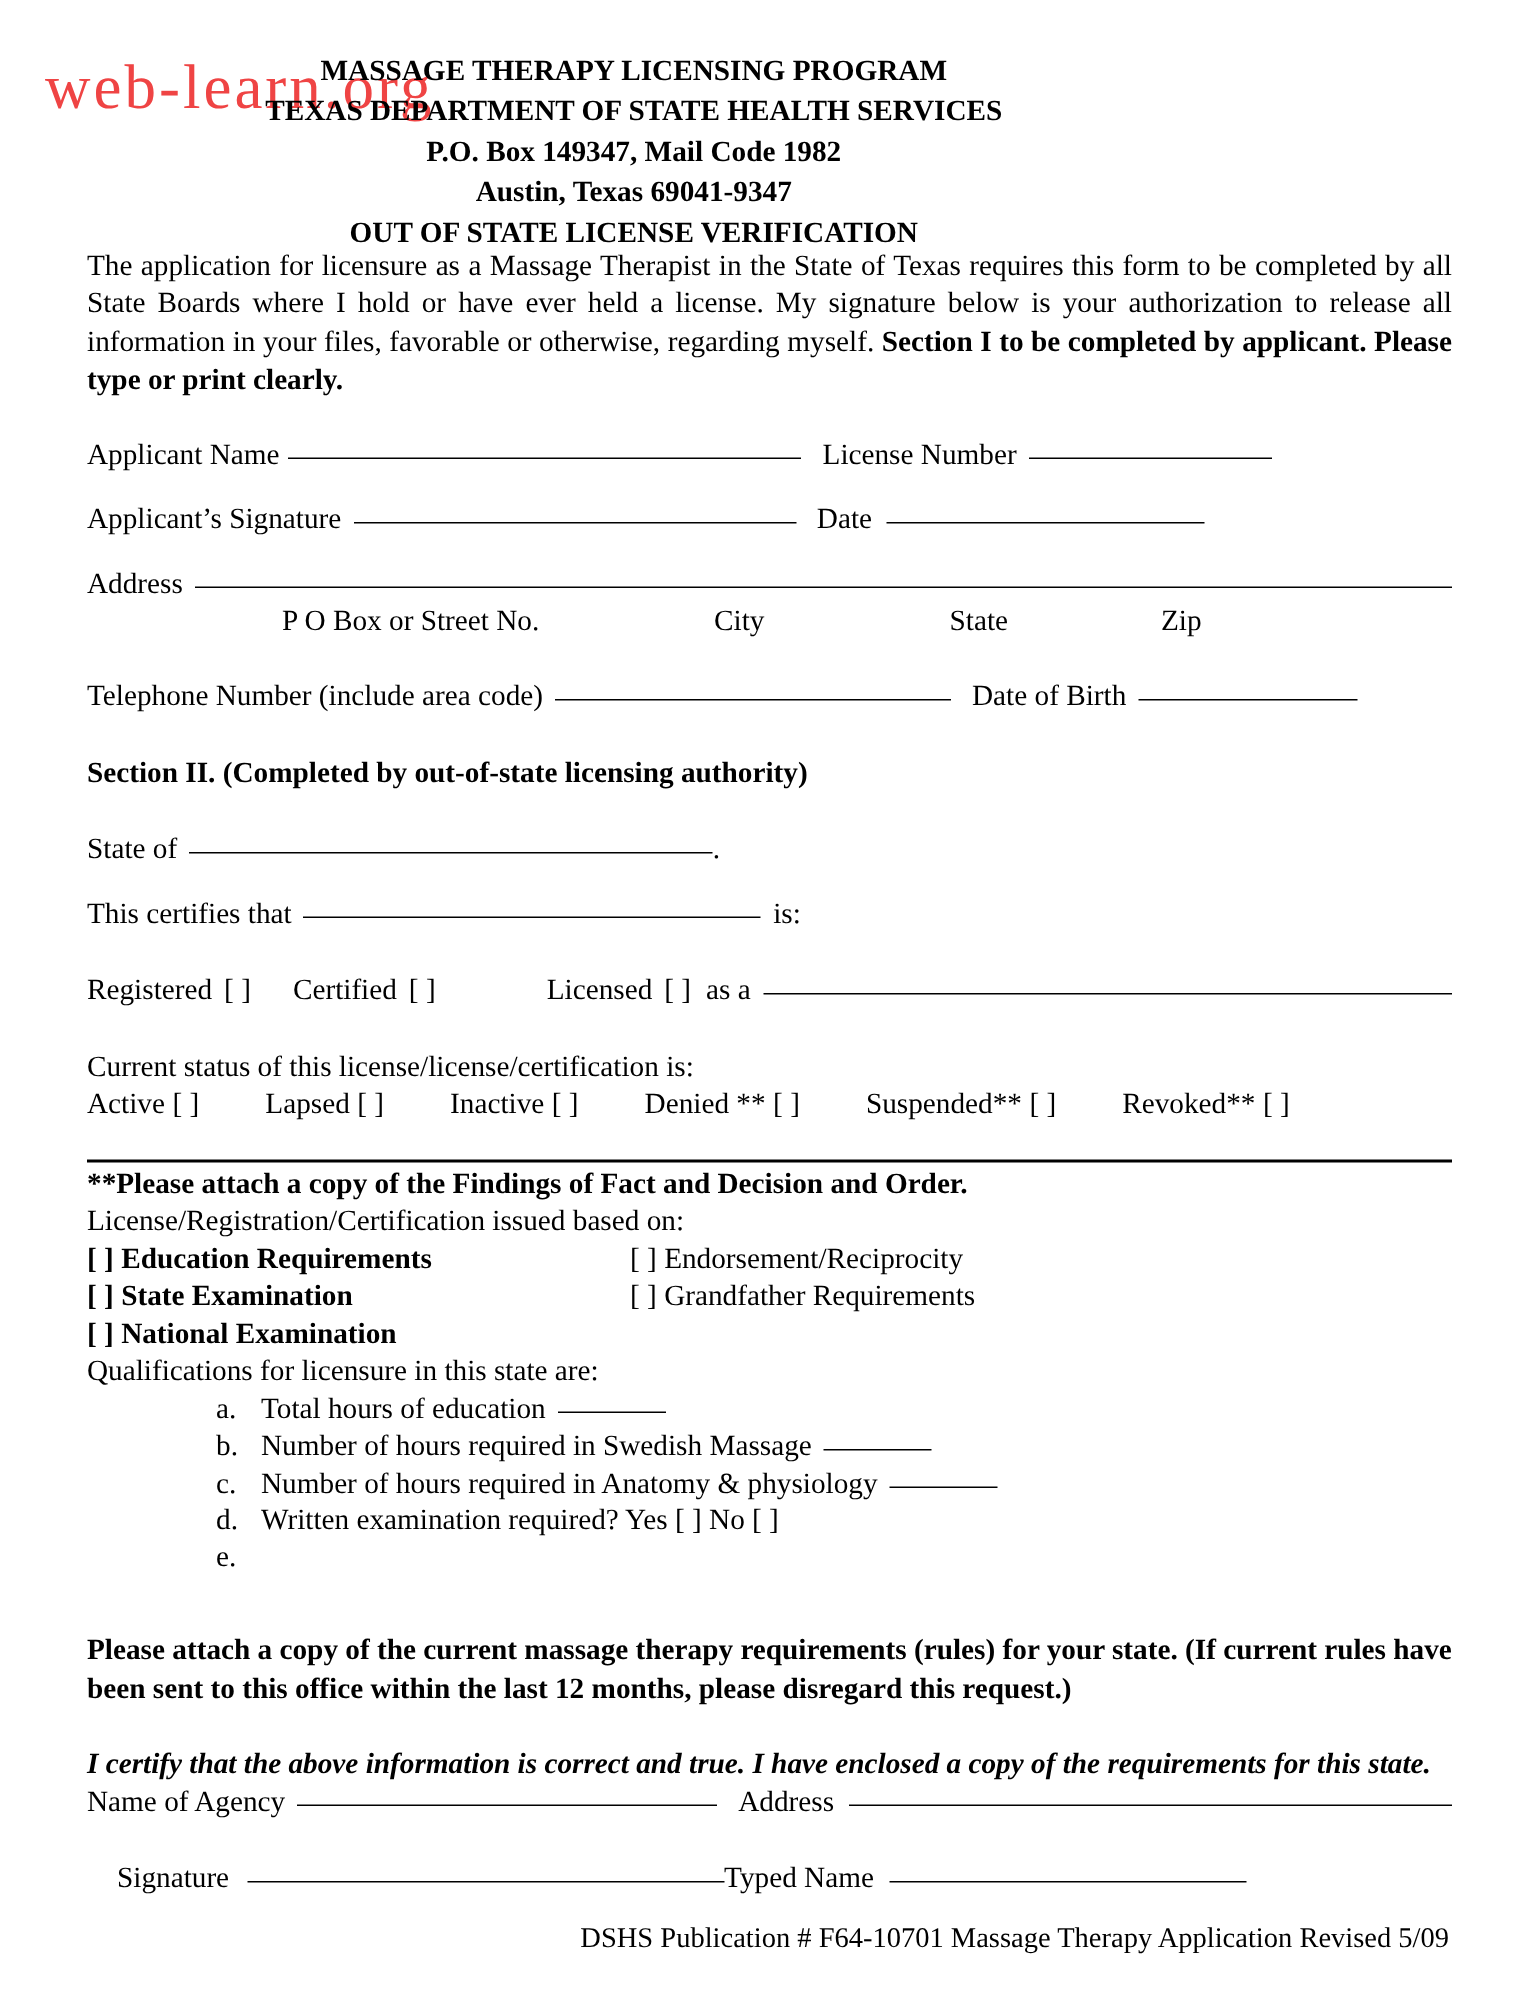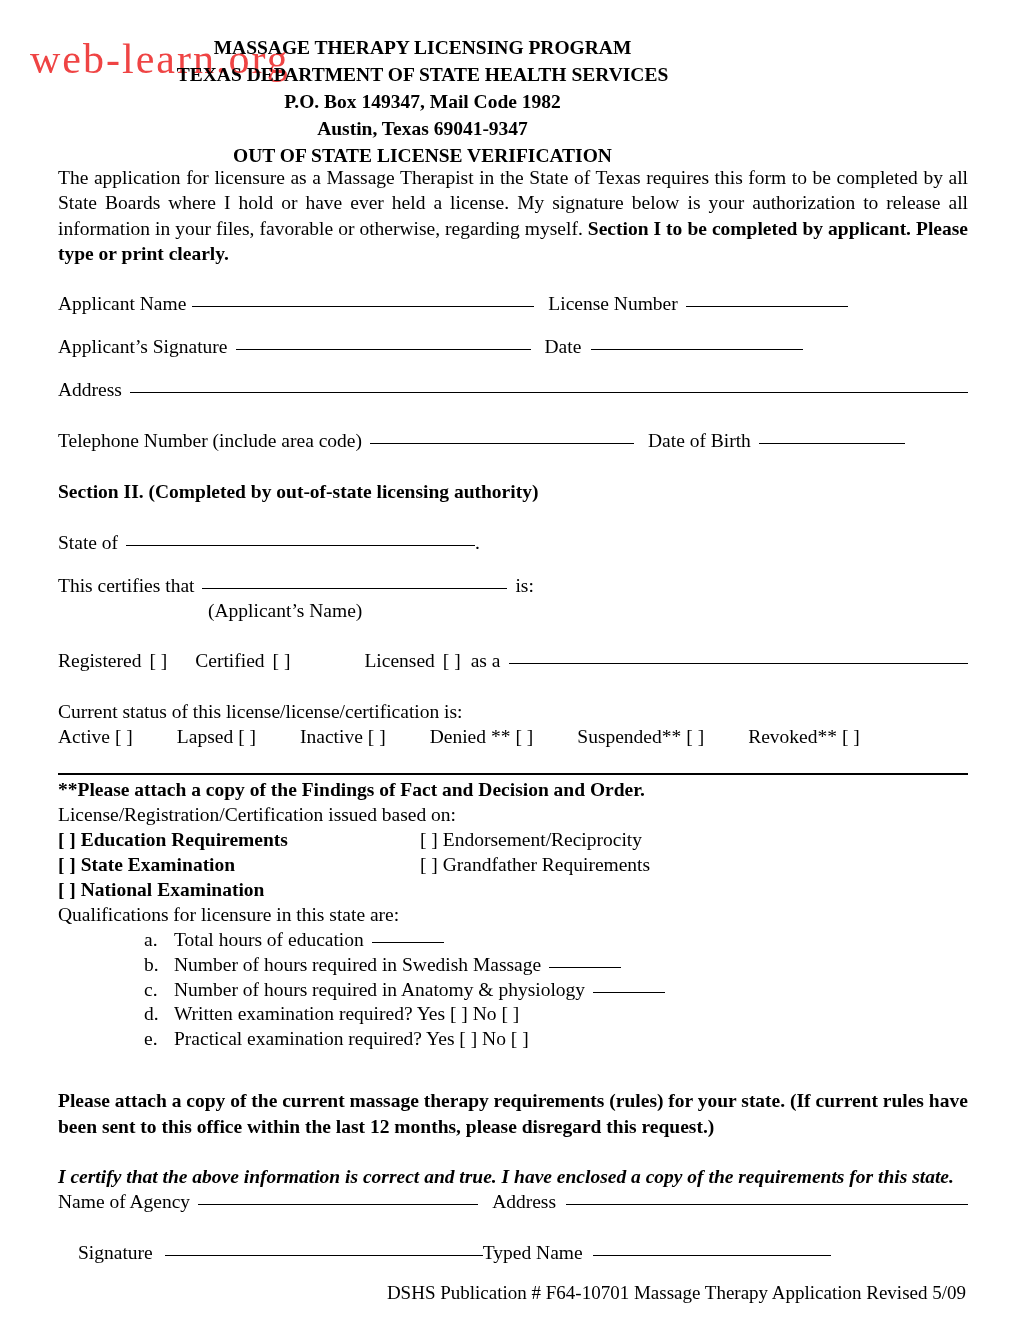--- a/index.html
+++ b/index.html
@@ -164,20 +164,26 @@
       <span class="lbl" style="margin-left:14px;">Date</span>
       <span class="rule" style="width:212px;margin-left:10px;"></span>
     </div>
 
     <div class="gap-md"></div>
 
     <div class="row">
       <span class="lbl">Address</span>
       <span class="rule grow" style="margin-left:8px;"></span>
     </div>
+    <div class="subrow">
+      <span style="left:130px;">P O Box or Street No.</span>
+      <span style="left:418px;">City</span>
+      <span style="left:575px;">State</span>
+      <span style="left:716px;">Zip</span>
+    </div>
 
     <div class="gap-lg"></div>
 
     <div class="row">
       <span class="lbl">Telephone Number (include area code)</span>
       <span class="rule" style="width:264px;margin-left:8px;"></span>
       <span class="lbl" style="margin-left:14px;">Date of Birth</span>
       <span class="rule" style="width:146px;margin-left:8px;"></span>
     </div>
 
@@ -192,23 +198,20 @@
       <span class="rule" style="width:349px;margin-left:8px;"></span>
       <span class="lbl">.</span>
     </div>
 
     <div class="gap-md"></div>
 
     <div class="row">
       <span class="lbl">This certifies that</span>
       <span class="rule" style="width:305px;margin-left:8px;"></span>
       <span class="lbl" style="margin-left:8px;">is:</span>
-    </div>
-    <div class="subrow">
-      <span style="left:150px;">(Applicant’s Name)</span>
     </div>
 
     <div class="gap-lg"></div>
 
     <div class="row">
       <span class="lbl">Registered</span>
       <span class="lbl" style="margin-left:8px;">[  ]</span>
       <span class="lbl" style="margin-left:28px;">Certified</span>
       <span class="lbl" style="margin-left:8px;">[  ]</span>
       <span class="lbl" style="margin-left:74px;">Licensed</span>
@@ -274,21 +277,20 @@
         <span class="mark">c.</span>
         <span>Number of hours required in Anatomy &amp; physiology</span>
         <span class="rule" style="width:72px;margin-left:8px;"></span>
       </div>
       <div class="li">
         <span class="mark">d.</span>
         <span>Written examination required?   Yes [  ]      No  [  ]</span>
       </div>
       <div class="li">
         <span class="mark">e.</span>
-        <span>Practical examination required? Yes [  ]      No  [  ]</span>
       </div>
     </div>
 
     <div class="gap-lg"></div>
     <div class="gap-sm"></div>
 
     <div class="bold" style="line-height:1.30;">Please attach a copy of the current massage therapy requirements (rules) for your state.  (If current rules have been sent to this office within the last 12 months, please disregard this request.)</div>
 
     <div class="gap-lg"></div>
 

